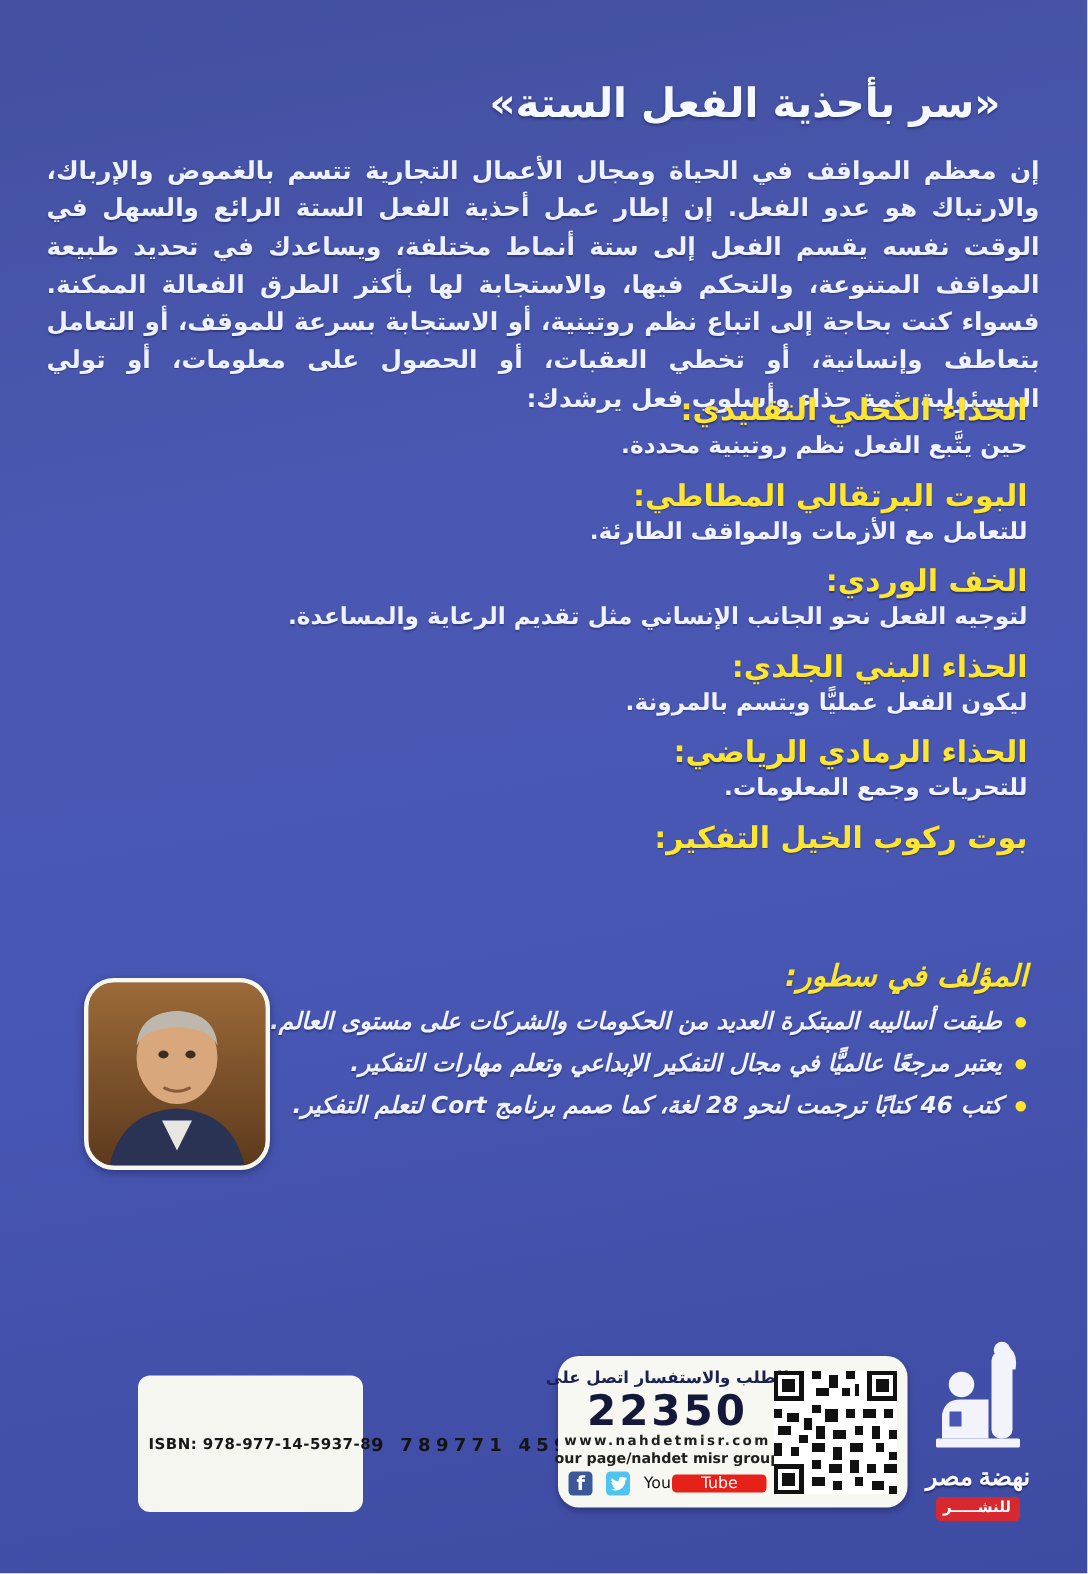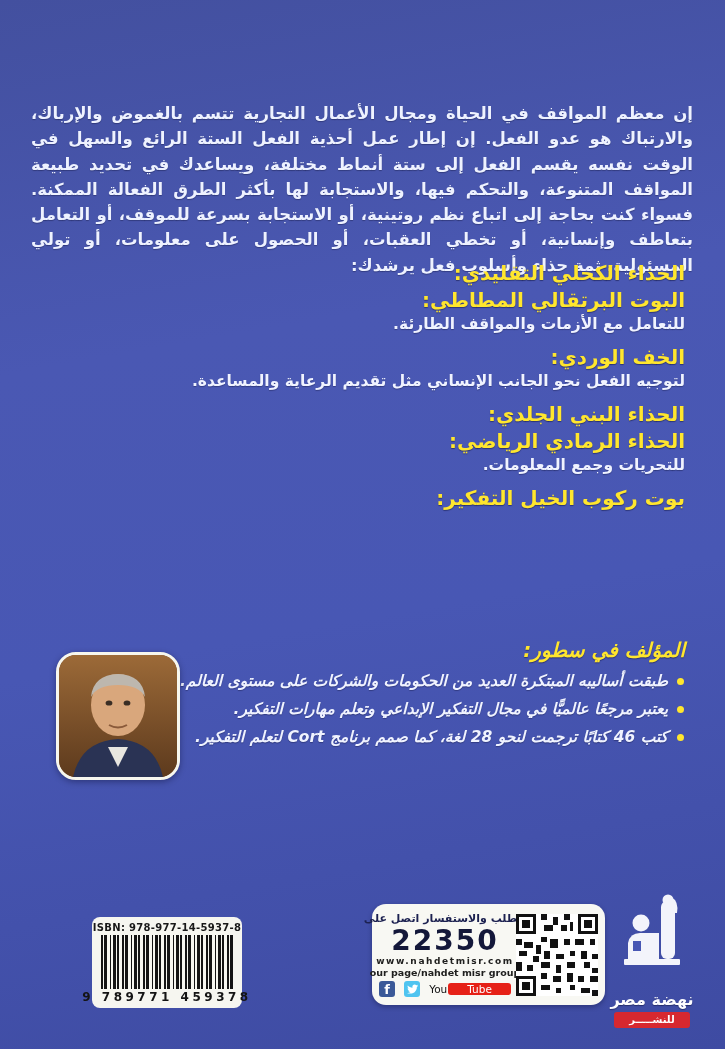--- a/index.html
+++ b/index.html
@@ -36,21 +36,21 @@
   .photo{
     position:absolute;left:56px;top:652px;width:118px;height:122px;
     border:3px solid #f7f7ee;border-radius:20px;overflow:hidden;background:#7a4a2a;
     box-shadow:0 2px 6px rgba(0,0,30,.35);
   }
   .photo svg{display:block;width:100%;height:100%;}
   
   .barcode-box{
     position:absolute;left:92px;top:917px;width:150px;height:91px;
     background:#f6f6f0;border-radius:8px;box-sizing:border-box;
-    display:flex;flex-direction:column;align-items:center;padding:5px 7px 4px;
+    display:flex;flex-direction:row;align-items:center;padding:5px 7px 4px;
     direction:ltr;
   }
   .isbn{font-size:10px;color:#181818;font-weight:bold;letter-spacing:.3px;white-space:nowrap;}
   .bars{
     width:132px;flex:1;margin:2px 0 1px;
     background:repeating-linear-gradient(90deg,
       #141414 0 2px,#f6f6f0 2px 3px,#141414 3px 6px,#f6f6f0 6px 9px,
       #141414 9px 10px,#f6f6f0 10px 12px,#141414 12px 15px,#f6f6f0 15px 16px,
       #141414 16px 18px,#f6f6f0 18px 21px);
   }
@@ -73,48 +73,51 @@
   .yt{display:flex;align-items:center;font-size:10.5px;font-weight:normal;}
   .yt-you{color:#111;}
   .yt-tube{background:#e62117;color:#fff;border-radius:3px;padding:0 19px;margin-left:1px;}
   .qr{width:82px;height:82px;background:#fff;border-radius:3px;flex:0 0 auto;}
   .qr svg{display:block;width:100%;height:100%;}
   .publisher{
     position:absolute;left:608px;top:893px;width:88px;
     display:flex;flex-direction:column;align-items:center;direction:rtl;
   }
   .sphinx{width:62px;height:80px;}
-  .pub-name{color:#fdfdff;font-size:16px;font-weight:bold;margin-top:17px;text-shadow:0 1px 1px rgba(0,0,30,.4);}
+  .pub-name{color:#fdfdff;font-size:16px;font-weight:bold;margin-top:2px;text-shadow:0 1px 1px rgba(0,0,30,.4);font-family:Liberation Serif, serif;}
   .pub-tag{
     background:#d7282f;color:#fff;font-size:10px;font-weight:bold;border-radius:3px;
-    padding:2px 6px 3px;margin-top:3px;width:76px;text-align:center;box-sizing:border-box;
+    padding:2px 6px 3px;margin-top:3px;width:56px;text-align:center;box-sizing:border-box;
   }
 </style>
 </head>
 <body>
 
 <div class="cover">
 
+  <h1 class="title">«سر بأحذية الفعل الستة»</h1>
 
   <p class="intro">إن معظم المواقف في الحياة ومجال الأعمال التجارية تتسم بالغموض والإرباك، والارتباك هو عدو الفعل. إن إطار عمل أحذية الفعل الستة الرائع والسهل في الوقت نفسه يقسم الفعل إلى ستة أنماط مختلفة، ويساعدك في تحديد طبيعة المواقف المتنوعة، والتحكم فيها، والاستجابة لها بأكثر الطرق الفعالة الممكنة. فسواء كنت بحاجة إلى اتباع نظم روتينية، أو الاستجابة بسرعة للموقف، أو التعامل بتعاطف وإنسانية، أو تخطي العقبات، أو الحصول على معلومات، أو تولي المسئولية، ثمة حذاء وأسلوب فعل يرشدك:</p>
 
   <div class="shoes">
     <div class="shoe">
       <h2>الحذاء الكحلي التقليدي:</h2>
+      <p>حين يتَّبع الفعل نظم روتينية محددة.</p>
     </div>
     <div class="shoe">
       <h2>البوت البرتقالي المطاطي:</h2>
       <p>للتعامل مع الأزمات والمواقف الطارئة.</p>
     </div>
     <div class="shoe">
       <h2>الخف الوردي:</h2>
       <p>لتوجيه الفعل نحو الجانب الإنساني مثل تقديم الرعاية والمساعدة.</p>
     </div>
     <div class="shoe">
       <h2>الحذاء البني الجلدي:</h2>
+      <p>ليكون الفعل عمليًّا ويتسم بالمرونة.</p>
     </div>
     <div class="shoe">
       <h2>الحذاء الرمادي الرياضي:</h2>
       <p>للتحريات وجمع المعلومات.</p>
     </div>
     <div class="shoe">
       <h2>بوت ركوب الخيل التفكير:</h2>
     </div>
   </div>
 

